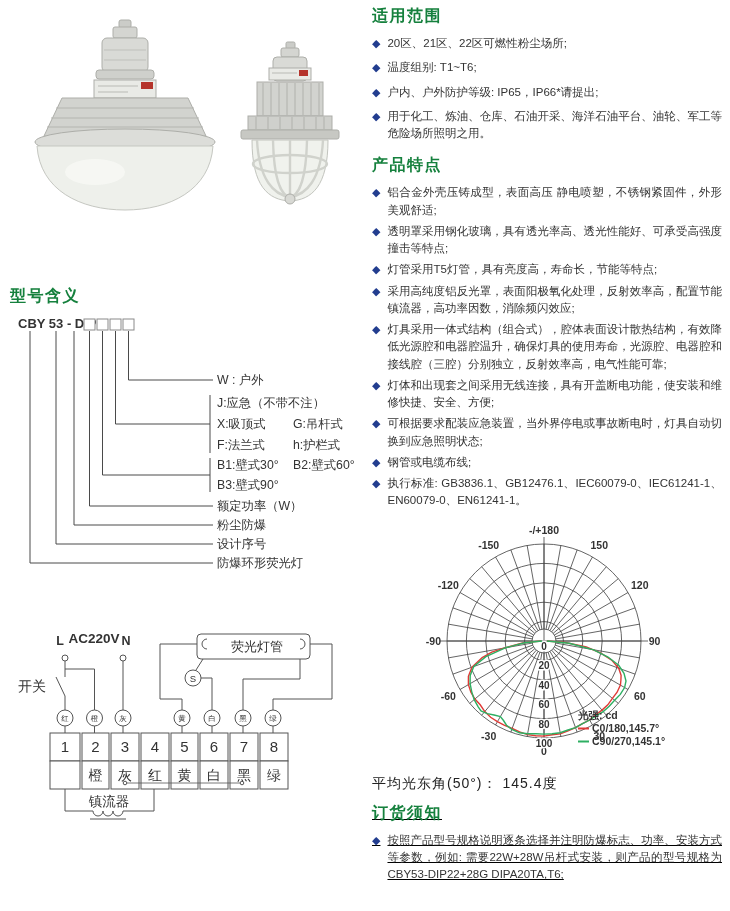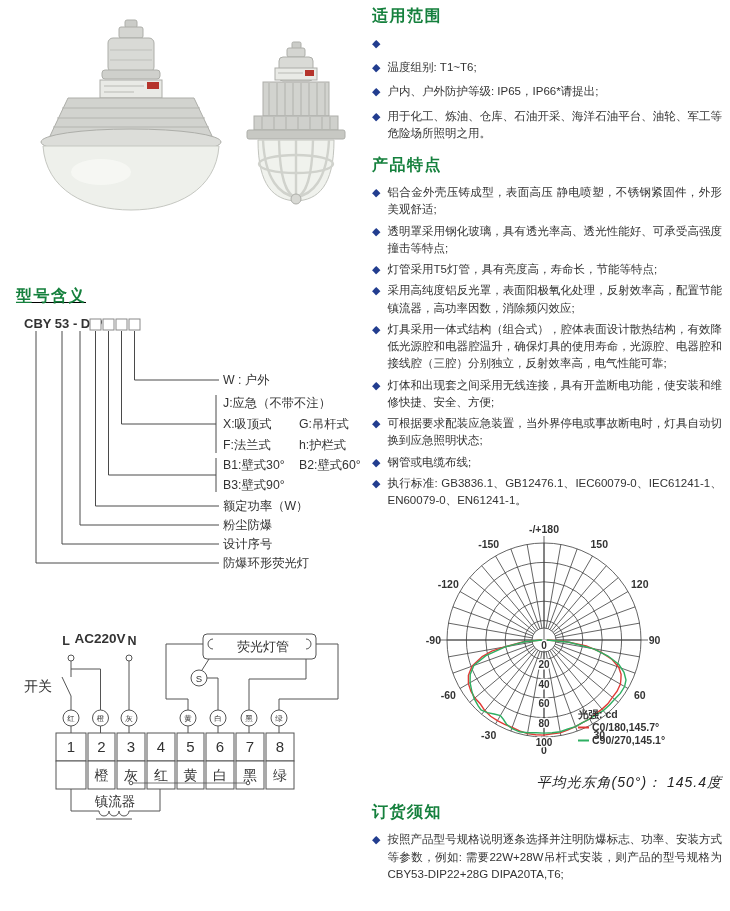--- a/index.html
+++ b/index.html
@@ -1,41 +1,41 @@
 <!DOCTYPE html>
 <html><head>
 <meta charset="utf-8">
 <style>
   * { box-sizing: border-box; }
   html,body { margin:0; padding:0; }
   body { font-family: "Liberation Sans", "DejaVu Sans", sans-serif; background:#fff; }
   .page { position:relative; width:730px; height:911px; background:#ffffff; overflow:hidden; }
 
-  .col-left  { position:absolute; left:16px;  top:0; width:356px;text-decoration:underline; }
+  .col-left  { position:absolute; left:10px;  top:0; width:356px; }
   .col-right { position:absolute; left:372px; top:0; width:350px; }
 
   h2.sec { font-size:16px; font-weight:bold; color:#15803d; margin:0 0 9px 0; letter-spacing:1.5px; line-height:20px; }
 
   .bullet-list { }
   .bullet-item { display:flex; gap:7px; margin:0 0 4px 0; }
   .loose .bullet-item { margin-bottom:7px; }
   .mid   .bullet-item { margin-bottom:5px; }
   .diamond { color:#223d8f; font-size:11px; line-height:17px; flex:0 0 auto; }
   .btext { font-size:11.5px; line-height:1.5; color:#333; text-align:justify; }
 
   .sec-scope      { margin-top:6px; }
   .sec-features   { margin-top:13px; }
   .sec-photometric{ margin-top:13px; }
-  .sec-ordering   { margin-top:10px; }
+  .sec-ordering   { margin-top:10px;text-decoration:underline; }
 
   .lamps { margin-top:12px; }
   .model-svg  { display:block; margin-top:3px; }
   .wiring-svg { display:block; margin-top:4px; }
 
-  .chart-caption { font-size:14px; color:#222; text-align:right; margin-top:2px; letter-spacing:1px;font-style:italic; }
+  .chart-caption { font-size:14px; color:#222; text-align:left; margin-top:2px; letter-spacing:1px; }
 
   svg text { font-family:"Liberation Sans","DejaVu Sans",sans-serif; fill:#333; }
   .halo { paint-order: stroke; stroke:#ffffff; stroke-width:3px; }
 </style>
 </head>
 <body>
 
 <div class="page">
 
   <div class="col-left">
@@ -246,20 +246,21 @@
   </div>
 
   <div class="col-right">
 
     <div class="sec-scope">
       <h2 class="sec">适用范围</h2>
       <div class="bullet-list loose">
 
           <div class="bullet-item">
             <span class="diamond">◆</span>
+            <span class="btext">20区、21区、22区可燃性粉尘场所;</span>
           </div>
 
           <div class="bullet-item">
             <span class="diamond">◆</span>
             <span class="btext">温度组别: T1~T6;</span>
           </div>
 
           <div class="bullet-item">
             <span class="diamond">◆</span>
             <span class="btext">户内、户外防护等级: IP65，IP66*请提出;</span>

